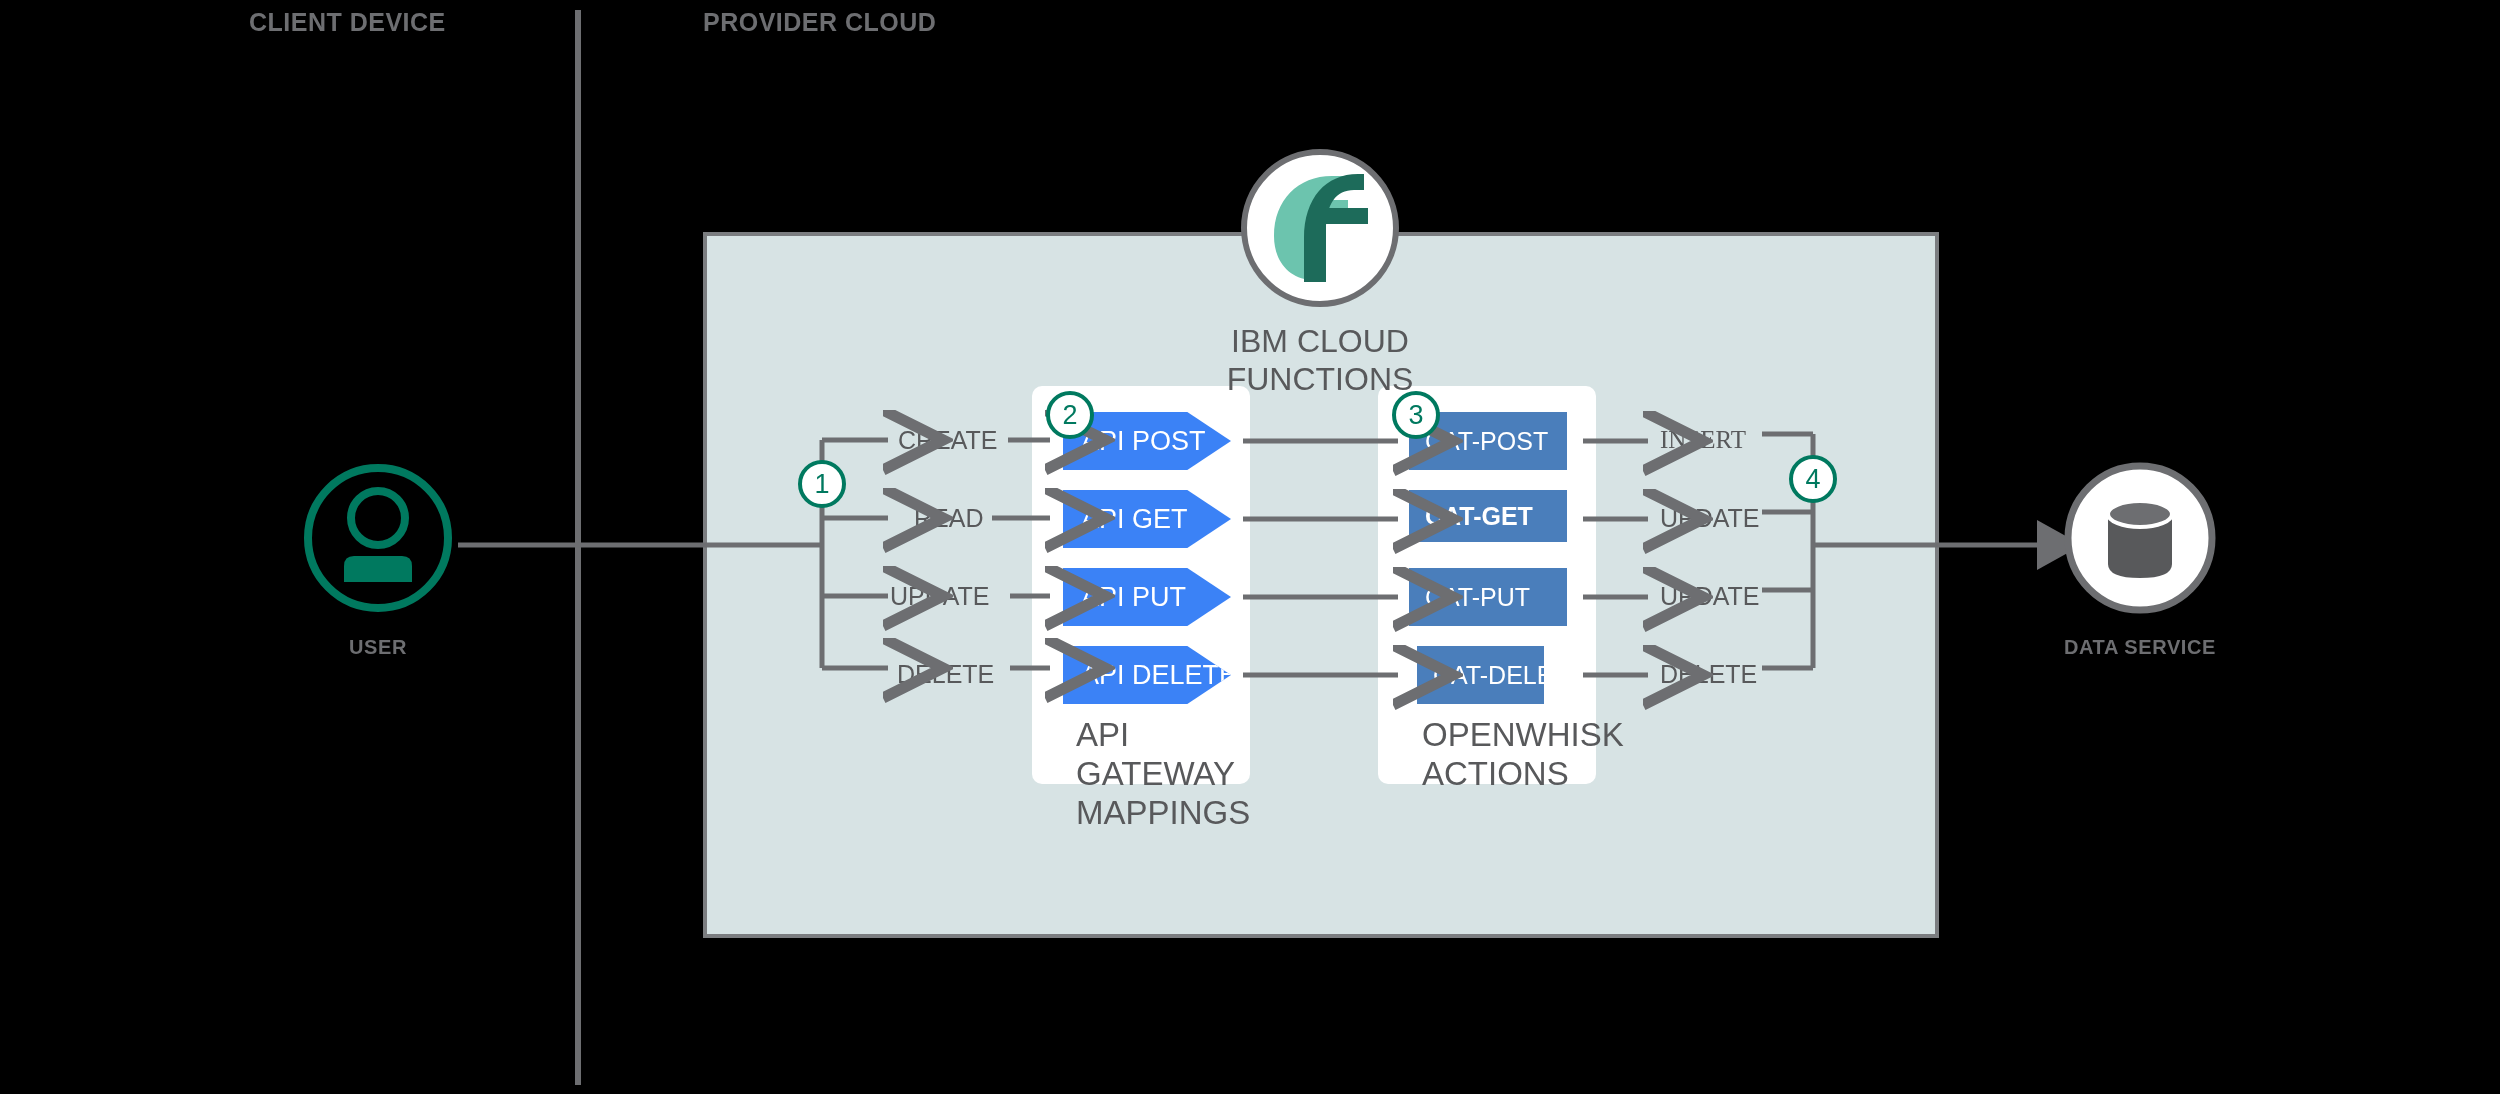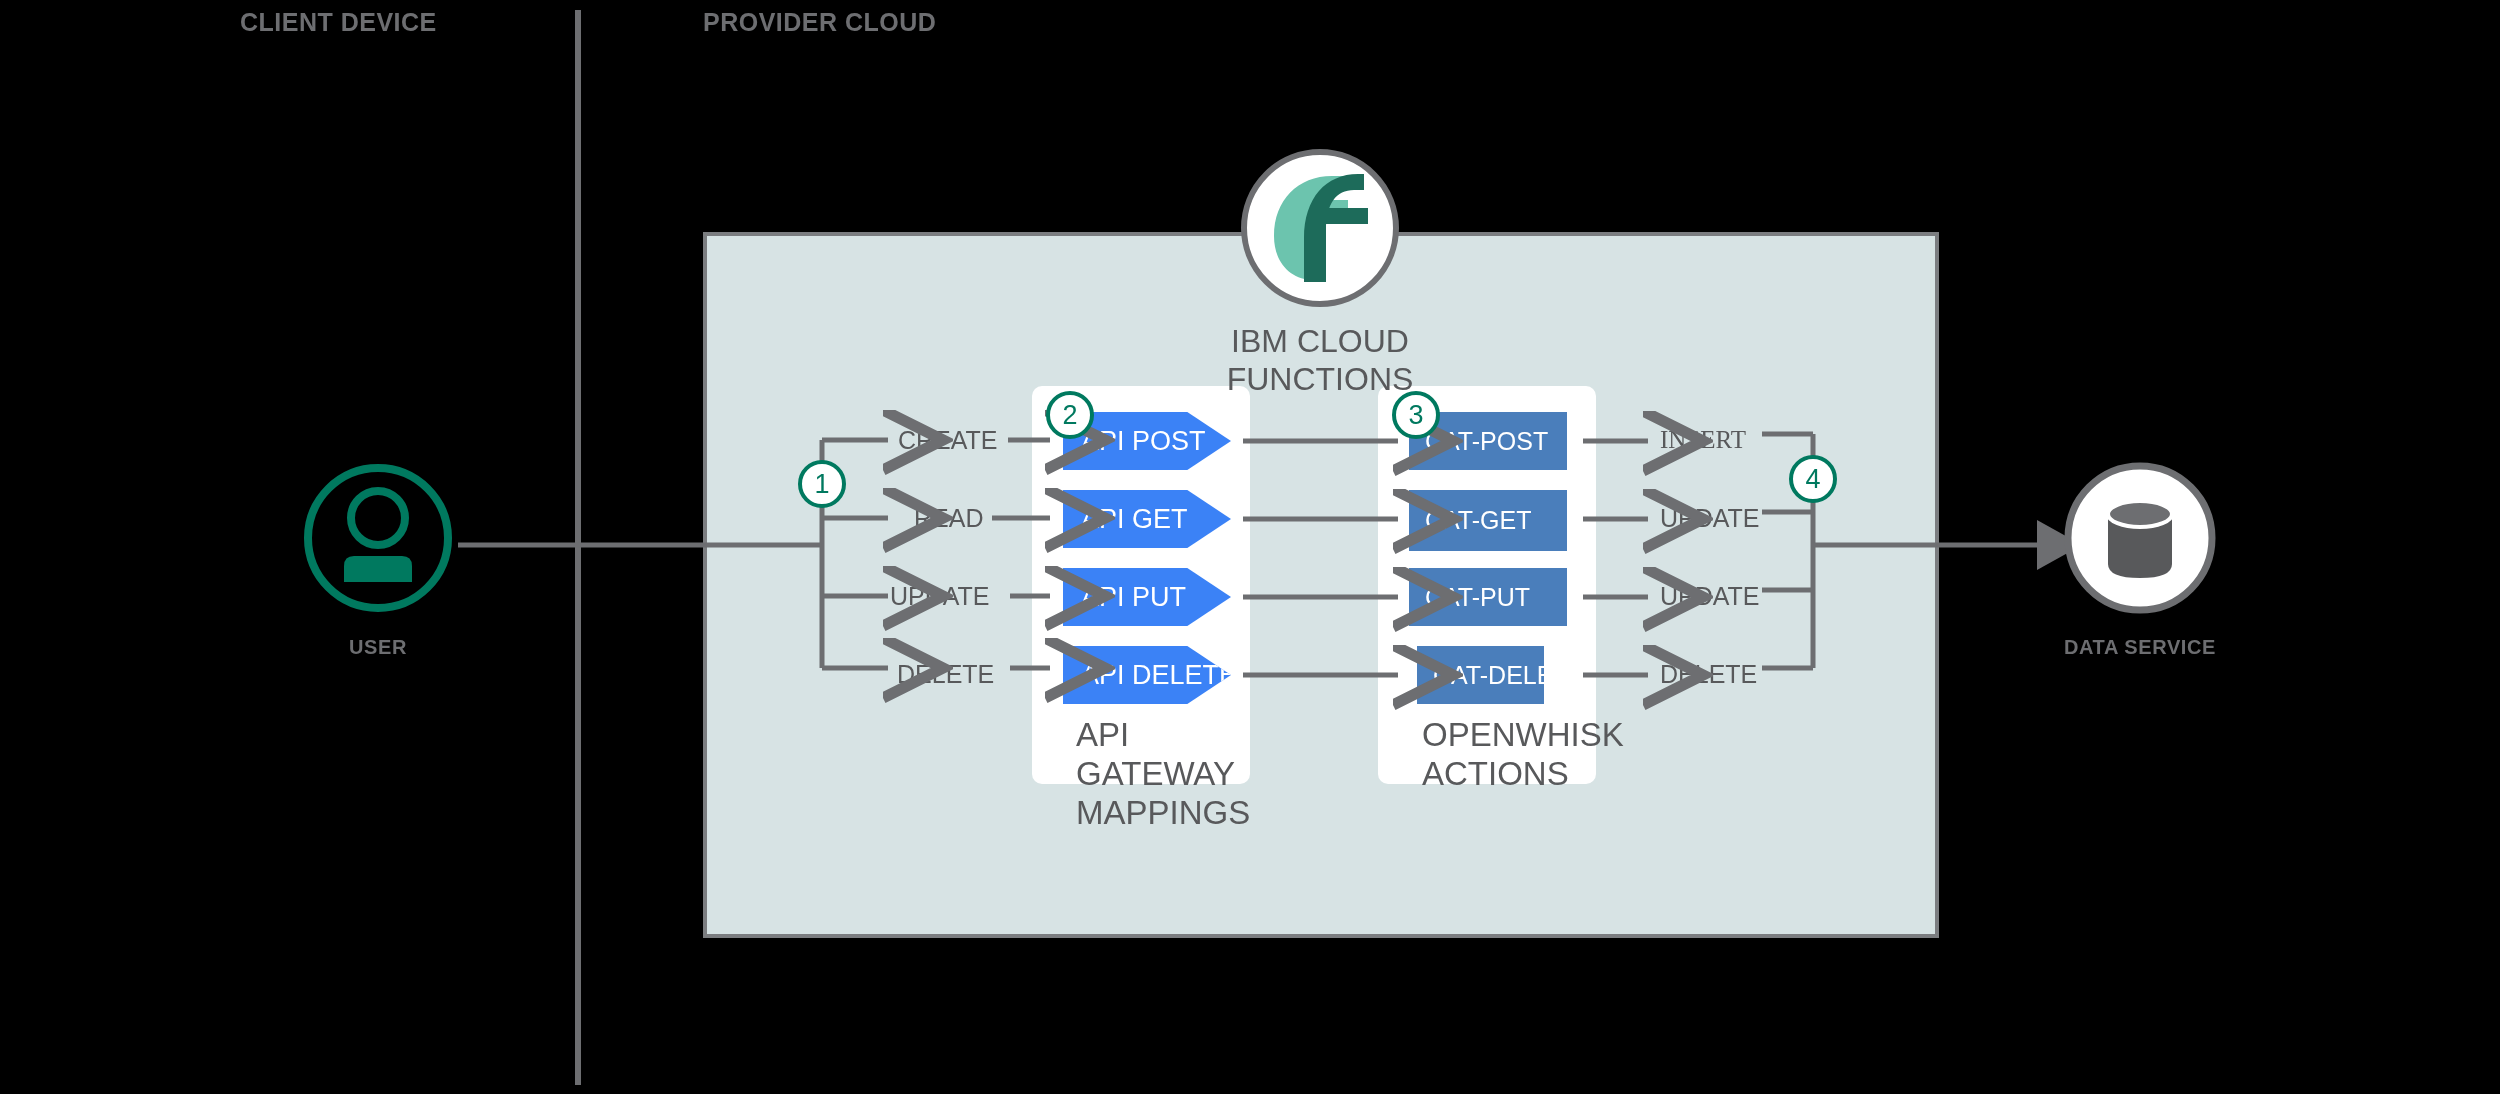--- a/index.html
+++ b/index.html
@@ -132,21 +132,21 @@
   .icon-wrap {
     position: absolute;
     z-index: 25;
   }
 </style>
 </head>
 <body>
 
 <div id="canvas">
 
-  <div class="zone-label" style="left:240px; top:8px;">CLIENT DEVICE</div>
+  <div class="zone-label" style="left:249px; top:8px;">CLIENT DEVICE</div>
   <div class="zone-label" style="left:703px; top:8px;">PROVIDER CLOUD</div>
 
   <div class="divider" style="left:575px; top:10px; width:6px; height:1075px;"></div>
 
   <div class="cloud-panel" style="left:703px; top:232px; width:1236px; height:706px;"></div>
 
   <div class="inner-panel" style="left:1032px; top:386px; width:218px; height:398px;">
     <div class="panel-caption" style="left:0; top:330px;">API GATEWAY
 MAPPINGS</div>
   </div>
@@ -165,21 +165,21 @@
   <div class="api-shape" style="left:1063px; top:568px; width:168px; height:58px;">
     <span>API PUT</span>
   </div>
   <div class="api-shape" style="left:1063px; top:646px; width:168px; height:58px;">
     <span>API DELETE</span>
   </div>
 
   <div class="action-box" style="left:1409px; top:412px; width:158px; height:58px;">
     <span>CAT-POST</span>
   </div>
-  <div class="action-box" style="left:1409px; top:490px; width:158px; height:61px;">
+  <div class="action-box" style="left:1409px; top:490px; width:158px; height:52px;font-weight:bold;">
     <span>CAT-GET</span>
   </div>
   <div class="action-box" style="left:1409px; top:568px; width:158px; height:58px;">
     <span>CAT-PUT</span>
   </div>
   <div class="action-box" style="left:1409px; top:646px; width:127px; height:58px;margin-left:8px;">
     <span>CAT-DELETE</span>
   </div>
 
   <div class="op-label" style="left:898px; top:426px;">CREATE</div>

